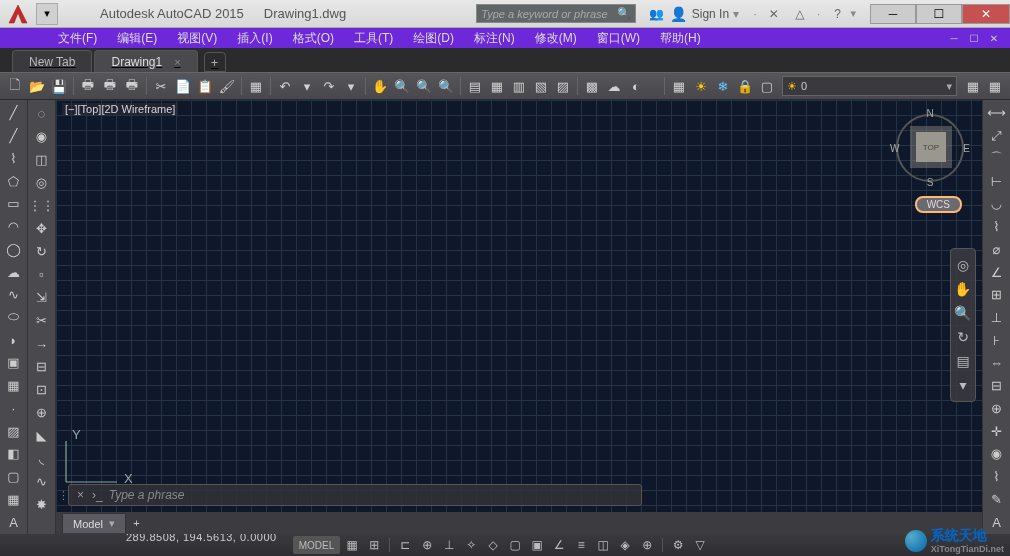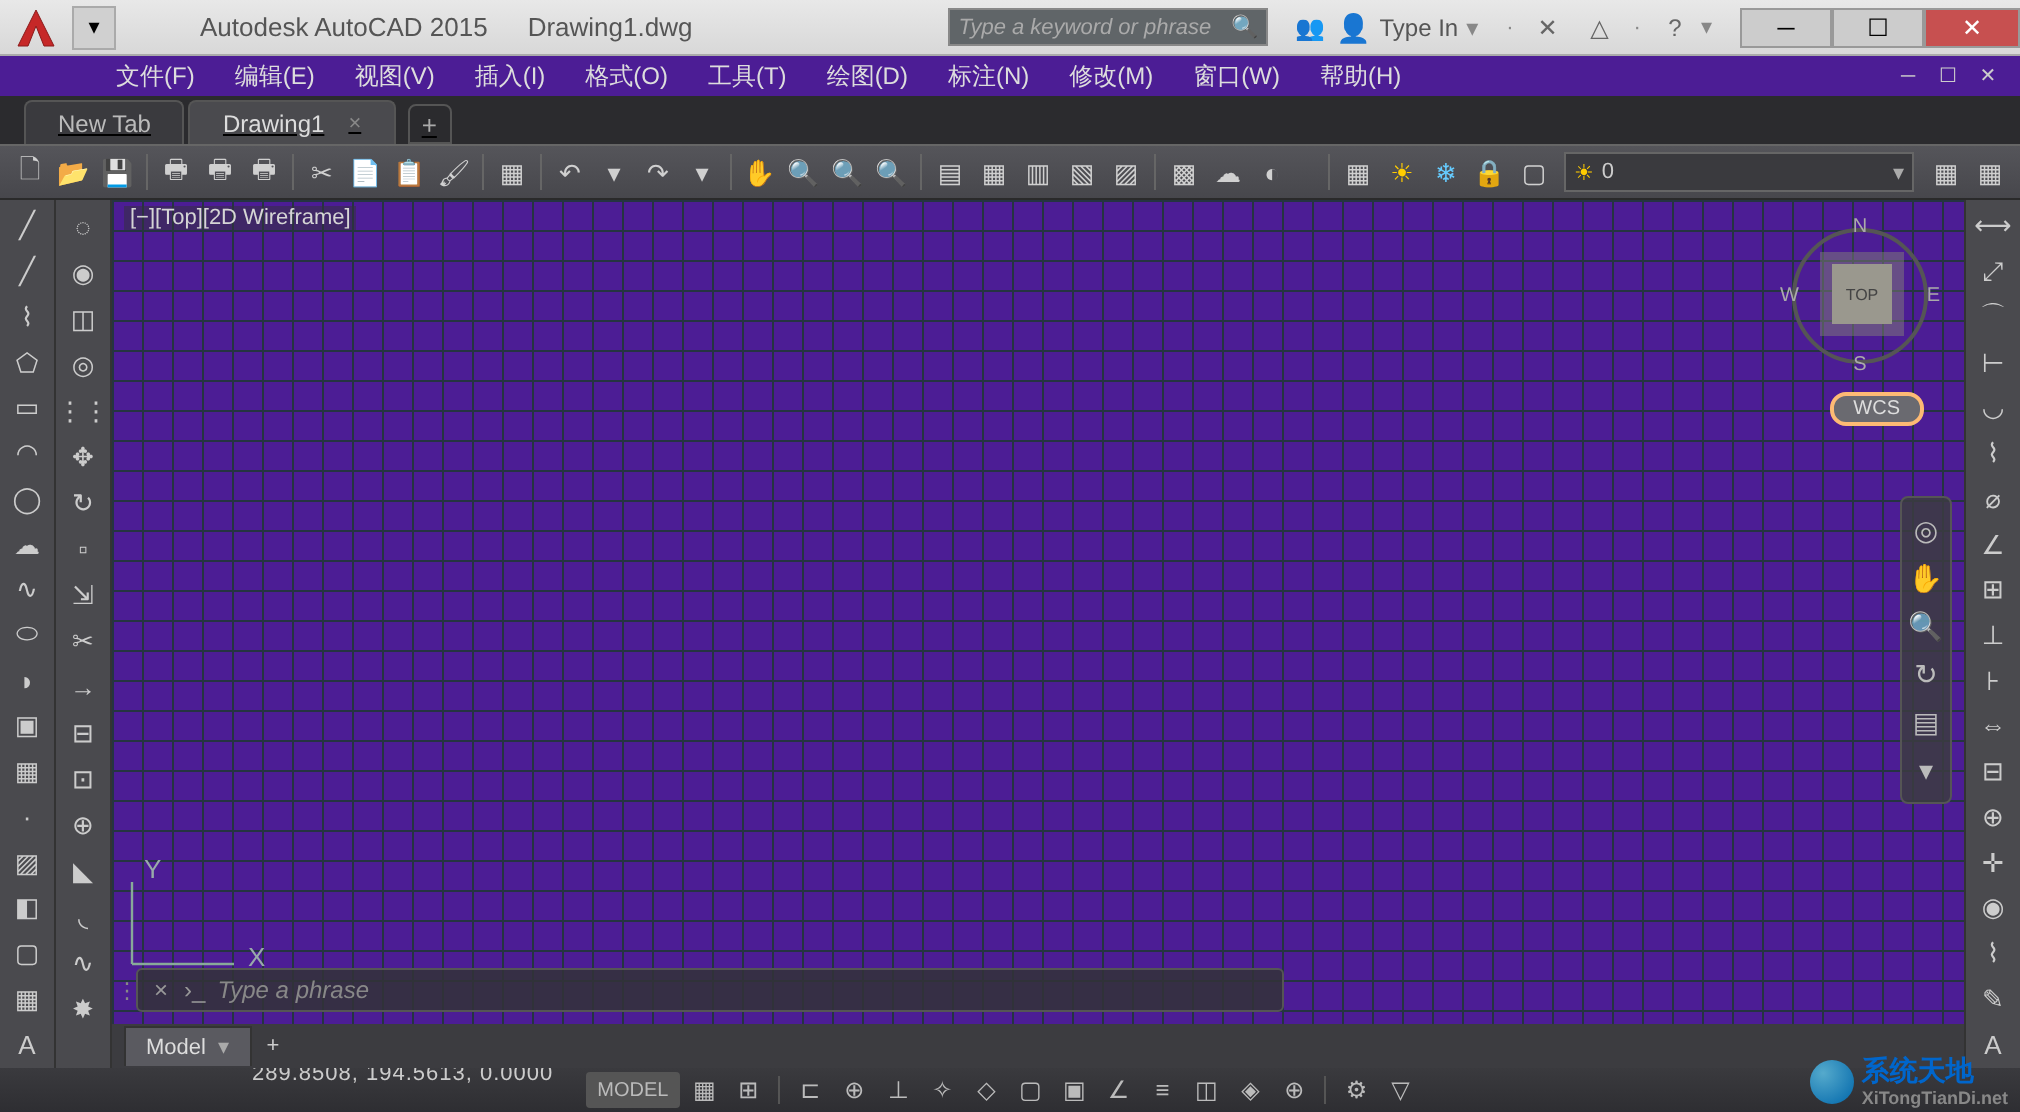--- a/index.html
+++ b/index.html
@@ -14,21 +14,21 @@
 .tb-right { position: absolute; right: 0; top: 0; display: flex; height: 100%; align-items:center; }
 .search-box { width:160px; height:19px; background:#606568; border:1px solid #888; display:flex; align-items:center; padding:0 4px; color:#aaa; font-style:italic; font-size:11px; margin-right:8px; }
 .search-box span.ico { margin-left:auto; color:#ccc; font-style:normal; }
 .sign-in { display:flex; align-items:center; color:#555; font-size:12px; margin-right:10px; cursor:pointer; }
 .sign-in .ico { margin-right:4px; font-size:14px; }
 .ex-ico { width:20px; height:20px; display:flex; align-items:center; justify-content:center; color:#666; margin:0 3px; cursor:pointer; font-size:12px; }
 .win-btns { display:flex; margin-left:8px; }
 .win-btn { width:46px; height:20px; background:#ccc; border:1px solid #999; display:flex; align-items:center; justify-content:center; cursor:pointer; font-size:12px; }
 .win-btn.cls { background:#c75050; color:#fff; width:48px; }
 
-.menu-bar { height: 20px; background: #4c1d95; display: flex; align-items: center; padding-left: 48px; }
+.menu-bar { height: 20px; background: #6d28d9; display: flex; align-items: center; padding-left: 48px; }
 .menu-item { color: #ddd; font-size: 12px; padding: 0 10px; cursor:pointer; white-space:nowrap; }
 .menu-bar .mdi { margin-left:auto; display:flex; margin-right:6px; }
 .mdi-btn { width:16px; height:16px; display:flex; align-items:center; justify-content:center; color:#ccc; cursor:pointer; font-size:10px; margin:0 2px; }
 
 .tabs-row { height: 24px; background: #2b2b2e; display:flex; align-items:flex-end; padding-left: 12px; text-decoration: underline; }
 .tab { height:22px; padding:0 16px; background:#3a3a3e; color:#bbb; border:1px solid #555; border-bottom:none; border-radius:4px 4px 0 0; display:flex; align-items:center; font-size:12px; margin-right:2px; cursor:pointer; position:relative; }
 .tab.active { background:#4a4a4e; color:#ddd; }
 .tab .x { margin-left:12px; color:#888; font-size:11px; }
 .tab-add { width:22px; height:20px; background:#2b2b2e; border:1px solid #555; border-radius:4px 4px 0 0; display:flex; align-items:center; justify-content:center; color:#aaa; margin-left:4px; cursor:pointer; font-size:13px; }
 
@@ -38,21 +38,21 @@
 .layer-combo { width:175px; height:20px; background:#3a3a3e; border:1px solid #666; display:flex; align-items:center; padding:0 4px; color:#ccc; font-size:11px; margin:0 4px; cursor:pointer; }
 .layer-combo .dd { margin-left:auto; color:#aaa; }
 .std-toolbar .spacer { flex:1; }
 
 .main-area { position:relative; height: 434px; display:flex; }
 .left-toolbars { width:56px; background:#4a4a4e; display:flex; }
 .ltb-col { width:28px; border-right:1px solid #333; display:flex; flex-direction:column; align-items:center; padding-top:2px; }
 .ltbtn { width:24px; height:22px; display:flex; align-items:center; justify-content:center; color:#ccc; cursor:pointer; font-size:13px; margin-bottom:1px; }
 .right-toolbars { width:28px; background:#4a4a4e; border-left:1px solid #333; display:flex; flex-direction:column; align-items:center; padding-top:2px; }
 
-.canvas-wrap { flex:1; position:relative; background:#4c1d95; overflow:hidden; }
+.canvas-wrap { flex:1; position:relative; background:#0f172a; overflow:hidden; }
 .canvas-grid { position:absolute; inset:0;
   background-image:
     linear-gradient(#253442 1px, transparent 1px),
     linear-gradient(90deg, #253442 1px, transparent 1px),
     linear-gradient(#2a3e50 1px, transparent 1px),
     linear-gradient(90deg, #2a3e50 1px, transparent 1px);
   background-size: 15px 15px, 15px 15px, 75px 75px, 75px 75px;
 }
 .vp-label { position:absolute; top:3px; left:6px; color:#d5d5d5; font-size:11px; background:rgba(50,50,55,0.5); padding:0 3px; cursor:pointer; }
 .ucs-icon { position:absolute; bottom:50px; left:8px; }
@@ -105,21 +105,21 @@
   <span class="title-text">Autodesk AutoCAD 2015</span>
   <span class="title-doc">Drawing1.dwg</span>
   <div class="tb-right">
     <div class="search-box">
       <span>Type a keyword or phrase</span>
       <span class="ico">🔍</span>
     </div>
     <div class="ex-ico">👥</div>
     <div class="sign-in">
       <span class="ico">👤</span>
-      <span>Type In</span>
+      <span>Sign In</span>
       <span style="margin-left:4px;color:#888">▾</span>
     </div>
     <span style="color:#888;margin:0 4px">·</span>
     <div class="ex-ico">✕</div>
     <div class="ex-ico">△</div>
     <span style="color:#888;margin:0 4px">·</span>
     <div class="ex-ico">?</div>
     <span style="color:#888;margin-right:6px">▾</span>
     <div class="win-btns">
       <div class="win-btn">─</div>

